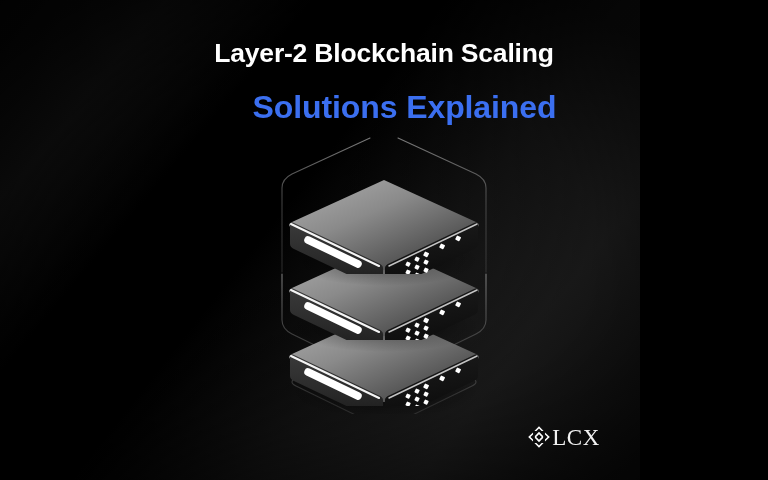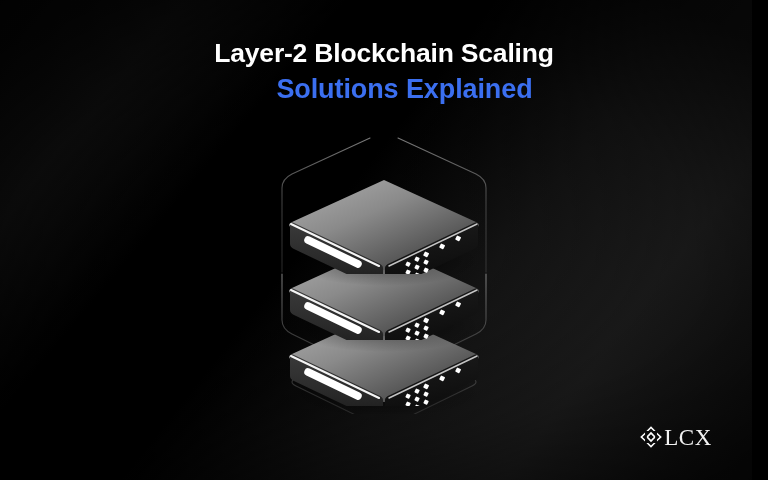--- a/index.html
+++ b/index.html
@@ -2,21 +2,21 @@
 <html><head>
 <meta charset="utf-8">
 <style>
   html, body {
     margin: 0;
     padding: 0;
     background: #000;
   }
   #canvas {
     position: relative;
-    width: 752px;
+    width: 640px;
     height: 480px;
     overflow: hidden;
     background: #000000;
     font-family: "Liberation Sans", sans-serif;
   }
   
   .bg-base {
     position: absolute;
     inset: 0;
     background: #000000;
@@ -62,27 +62,27 @@
     display: block;
     font-size: 26.5px;
     font-weight: 700;
     letter-spacing: -0.2px;
     line-height: 1.18;
     color: #ffffff;
     white-space: nowrap;
   }
   .subtitle-line {
     display: block;
-    font-size: 27px;
+    font-size: 32px;
     font-weight: 600;
     letter-spacing: -0.1px;
     line-height: 1.3;
     color: #3b6ff0;
     white-space: nowrap;
-    margin-top: 3px;
+    margin-top: 18px;
     padding-left: 41px;
   }
 
   
   .illustration {
     position: absolute;
     left: 252px;
     top: 124px;
     width: 264px;
     height: 290px;

